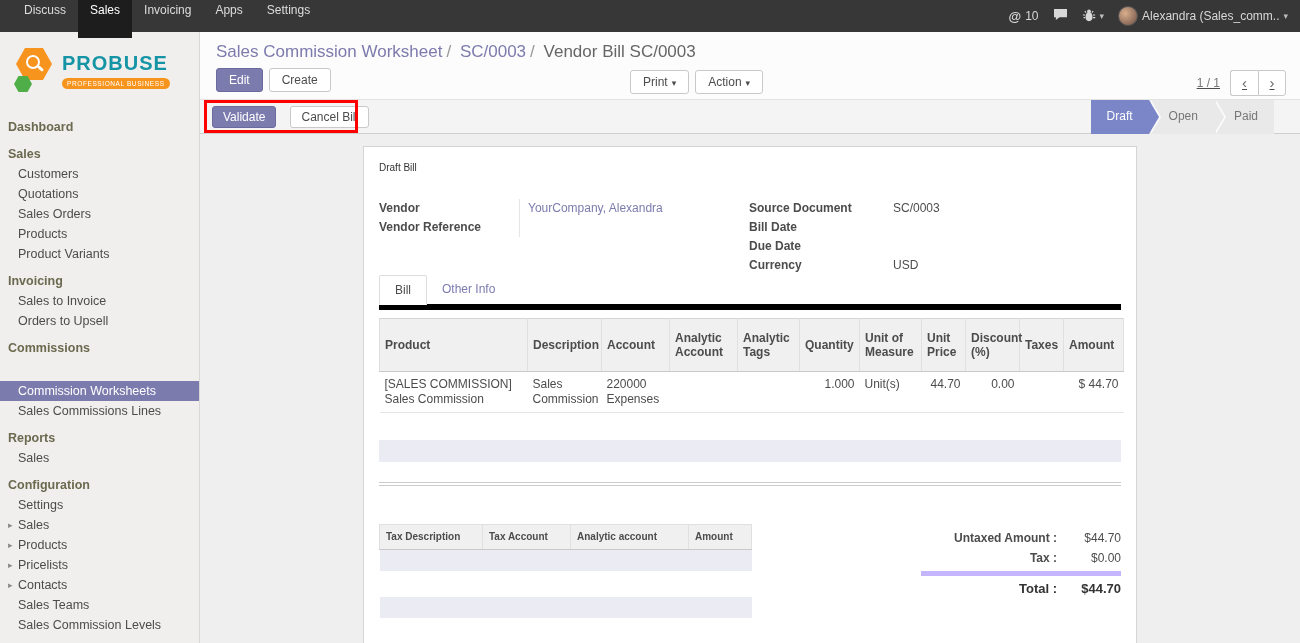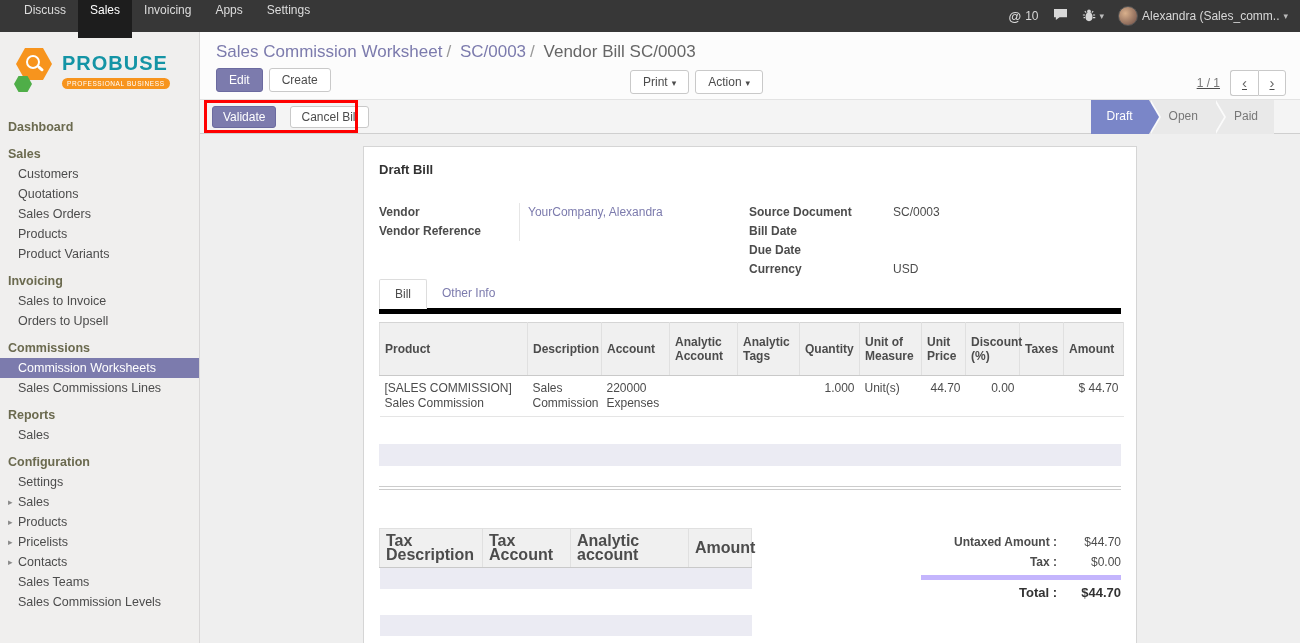--- a/index.html
+++ b/index.html
@@ -57,21 +57,21 @@
   .logo-title { font-size: 20px; font-weight: bold; letter-spacing: 1px; color: #1494a5; }
   .logo-sub {
     background: #f7941d; color: #fff; font-size: 6.5px; letter-spacing: .6px;
     padding: 2px 5px; border-radius: 7px; width: max-content;
   }
   .snav { font-size: 12.5px; padding-top: 4px; }
   .snav-header {
     font-weight: bold; color: #6b6a4f; padding: 3px 8px; margin-top: 7px; cursor: pointer;
   }
   .snav-item { color: #4c4c4c; padding: 3px 8px 3px 18px; cursor: pointer; position: relative; }
-  .snav-item.selected { background: #7c7bad; color: #ffffff; }
+  .snav-item.selected { background: #7c7bad; color: #ffffff; margin-top: 23px; }
   .snav-item .item-caret { font-size: 9px; color: #8a8a8a; position: absolute; left: 8px; top: 5px; }
 
   
   .main { position: absolute; left: 200px; top: 32px; width: 1100px; height: 611px; background: #efefef; }
 
   .control-panel {
     background: #fcfcfc; padding: 6px 16px 8px 16px; height: 68px;
     border-bottom: 1px solid #e3e3e3; position: relative;
   }
   .breadcrumb { font-size: 17px; line-height: 28px; white-space: nowrap; }
@@ -125,21 +125,21 @@
   }
   .status-step.active { background: #7a86c8; color: #fff; }
   .status-step.active.arrow::after { border-left-color: #7a86c8; }
 
   
   .content-area { height: 509px; overflow: hidden; }
   .sheet {
     width: 774px; margin: 12px auto 0 auto; background: #ffffff;
     border: 1px solid #d5d5d5; padding: 15px; height: 700px;
   }
-  .sheet-title { font-size: 13px; font-weight: bold; color: #333; }
+  .sheet-title { font-size: 10px; font-weight: normal; color: #333; }
 
   .o-group { display: flex; margin-top: 26px; font-size: 12px; }
   .o-col-left { width: 370px; }
   .o-col-right { flex: 1; }
   .field-row { display: flex; line-height: 19px; }
   .field-row .lbl { width: 140px; font-weight: bold; color: #4c4c4c; flex: 0 0 auto; }
   .o-col-right .field-row .lbl { width: 144px; }
   .field-row .val { flex: 1; color: #4c4c4c; min-height: 19px; }
   .o-col-left .field-row .val { border-left: 1px solid #e6e6e6; padding-left: 8px; }
   .field-row .val a { color: #7c7bad; text-decoration: none; cursor: pointer; }
@@ -163,21 +163,21 @@
     overflow: hidden;
   }
   th.num, td.num { text-align: right; }
 
   .row-white { height: 27px; }
   .row-stripe { height: 22px; background: #ebebf3; }
   .row-white2 { height: 20px; }
   .list-sep { height: 4px; border-top: 1px solid #cccccc; border-bottom: 1px solid #cccccc; }
 
   .bottom-section { display: flex; margin-top: 38px; }
-  table.taxes { width: 372px; border-collapse: collapse; font-size: 16px; table-layout: fixed; }
+  table.taxes { width: 372px; border-collapse: collapse; font-size: 10px; table-layout: fixed; }
   table.taxes th {
     background: #f0f0f0; font-weight: bold; color: #4c4c4c; text-align: left;
     padding: 5px 6px; border: 1px solid #e0e0e0; border-bottom: 1px solid #c9c9c9; line-height: 14px;
   }
   table.taxes td { padding: 0; height: 21px; }
   table.taxes tr.stripe td { background: #ebebf3; }
   table.taxes tr.blank td { height: 26px; }
 
   .totals { margin-left: auto; width: 200px; font-size: 12px; padding-top: 4px; }
   .trow { display: flex; line-height: 20px; }

